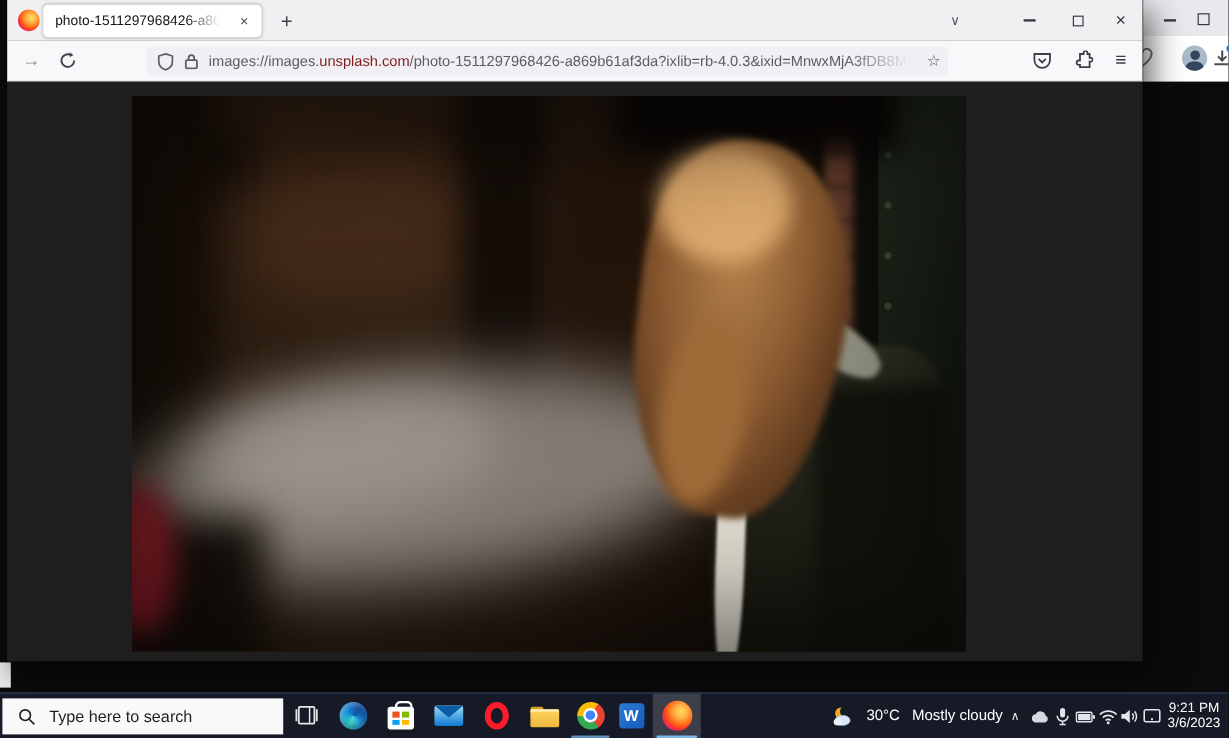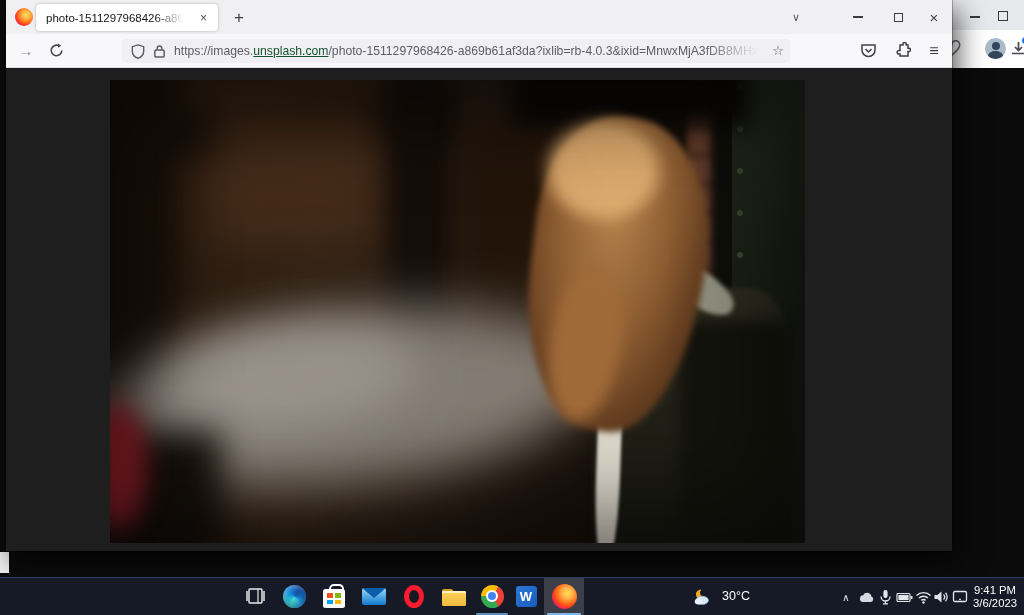--- a/index.html
+++ b/index.html
@@ -44,21 +44,21 @@
   .fx-toolbar { position:absolute; left:0; top:34px; width:100%; height:34px; background:#f8f8fb; border-bottom:1px solid #dcdce1; }
   .fx-fwd { position:absolute; left:6px; top:0; width:28px; height:33px; font-size:15px; color:#8a8a94;
       display:flex; align-items:center; justify-content:center; }
   .fx-reload { position:absolute; left:36px; top:0; width:28px; height:33px; display:flex; align-items:center; justify-content:center; }
   .fx-urlbar { position:absolute; left:116px; top:5px; width:668px; height:24px; background:#f0f0f4; border-radius:4px; }
   .fx-shield { position:absolute; left:9px; top:4.5px; }
   .fx-lock { position:absolute; left:31px; top:5px; }
   .fx-url { position:absolute; left:52px; top:0; height:24px; line-height:24px; width:590px; font-size:12.2px; color:#5c5c66;
       white-space:nowrap; overflow:hidden;
       -webkit-mask-image:linear-gradient(90deg,#000 90%,transparent 99%); mask-image:linear-gradient(90deg,#000 90%,transparent 99%); }
-  .fx-url .domain { color:#14532d;text-decoration:underline; }
+  .fx-url .domain { color:#7f1d1d; }
   .fx-star { position:absolute; right:6px; top:0; height:24px; line-height:24px; font-size:13px; color:#55555f; }
   .fx-tool-ic { position:absolute; top:0; width:30px; height:33px; display:flex; align-items:center; justify-content:center; }
   .fx-pocket { left:847px; } .fx-puzzle { left:881px; }
   .fx-menu { left:913px; font-size:16px; color:#3a3a42; }
 
   .fx-content { position:absolute; left:0; top:68px; width:946px; height:483px; background:#1e1e1e; }
 
   
   .photo { position:absolute; left:104px; top:12px; width:695px; height:463px; overflow:hidden;
       background:linear-gradient(95deg,#2a1b10 0%,#2f2013 30%,#241810 52%,#170f09 72%,#110b07 100%); }
@@ -193,21 +193,21 @@
           <svg width="14" height="15" viewBox="0 0 16 17">
               <path d="M8 1 L14.5 3 V8 C14.5 12.4 11.3 15.2 8 16.2 C4.7 15.2 1.5 12.4 1.5 8 V3 Z" fill="none" stroke="#5c5c66" stroke-width="1.6"></path>
             </svg>
         </span>
         <span class="fx-lock">
           <svg width="13" height="14" viewBox="0 0 14 15">
               <rect x="2" y="6.5" width="10" height="7.5" rx="1.2" fill="none" stroke="#5c5c66" stroke-width="1.6"></rect>
               <path d="M4.5 6.5 V4.5 a2.5 2.5 0 0 1 5 0 V6.5" fill="none" stroke="#5c5c66" stroke-width="1.6"></path>
             </svg>
         </span>
-        <span class="fx-url"><span>https://images.</span><span class="domain">unsplash.com</span><span>/photo-1511297968426-a869b61af3da?ixlib=rb-4.0.3&amp;ixid=MnwxMjA3fDB8MHxwaG9</span></span>
+        <span class="fx-url"><span>images://images.</span><span class="domain">unsplash.com</span><span>/photo-1511297968426-a869b61af3da?ixlib=rb-4.0.3&amp;ixid=MnwxMjA3fDB8MHxwaG9</span></span>
         <span class="fx-star">☆</span>
       </div>
       <div class="fx-tool-ic fx-pocket">
         <svg width="17" height="16" viewBox="0 0 17 16">
             <path d="M2 2 h13 v5 a6.5 6.5 0 0 1 -13 0 Z" fill="none" stroke="#3f3f46" stroke-width="1.5"></path>
             <path d="M5.5 6 l3 3 l3 -3" fill="none" stroke="#3f3f46" stroke-width="1.5"></path>
           </svg>
       </div>
       <div class="fx-tool-ic fx-puzzle">
         <svg width="17" height="17" viewBox="0 0 17 17">
@@ -239,20 +239,29 @@
         <div class="l ph-hair"></div>
         <div class="l ph-hairhi"></div>
         <div class="l ph-hairlo"></div>
         <div class="l ph-vig"></div>
       </div>
     </div>
   </div>
 
   <div class="taskbar">
 
+    <div class="tb-search">
+      <span class="tb-search-ic">
+        <svg width="15" height="15" viewBox="0 0 15 15">
+            <circle cx="6" cy="6" r="4.4" fill="none" stroke="#1f1f1f" stroke-width="1.4"></circle>
+            <path d="M9.4 9.4 L13.6 13.6" stroke="#1f1f1f" stroke-width="1.4"></path>
+          </svg>
+      </span>
+      <span class="tb-search-txt">Type here to search</span>
+    </div>
 
     <div class="tb-cell tb-taskview">
       <svg width="22" height="20" viewBox="0 0 22 20">
           <rect x="4" y="3" width="13" height="14" rx="1" fill="none" stroke="#e8e8e8" stroke-width="1.5"></rect>
           <path d="M19 5 v10 M2 5 v10" stroke="#e8e8e8" stroke-width="1.5"></path>
           <path d="M13 3 v14" stroke="#e8e8e8" stroke-width="1.2"></path>
         </svg>
     </div>
     <div class="tb-cell tb-edge">
         <div class="ic-edge"></div>
@@ -289,20 +298,21 @@
     <div class="ul ul-firefox"></div>
 
     <div class="tray-ic" style="left:693px;">
       <svg width="24" height="22" viewBox="0 0 24 22">
         <path d="M10 2 a6 6 0 0 0 4 10 a6 6 0 1 1 -4 -10 Z" fill="#f5a623"></path>
         <ellipse cx="11" cy="15" rx="7.5" ry="5" fill="#d8e8fa" stroke="#9db8d4" stroke-width="0.8"></ellipse>
         <ellipse cx="6.5" cy="16.5" rx="4.5" ry="3.5" fill="#e8f1fb"></ellipse>
       </svg>
     </div>
     <span class="tray-txt" style="left:722px;">30°C</span>
+    <span class="tray-txt" style="left:760px;">Mostly cloudy</span>
 
     <div class="tray-ic tray-chev" style="left:836px;">∧</div>
     <div class="tray-ic" style="left:856px;">
       <svg width="17" height="12" viewBox="0 0 17 12">
           <path d="M4.5 11 a3.4 3.4 0 0 1 0.6 -6.7 A4.4 4.4 0 0 1 13.4 5.5 a2.9 2.9 0 0 1 -0.4 5.5 Z" fill="#d4d8df"></path>
         </svg>
     </div>
     <div class="tray-ic" style="left:875px;">
       <svg width="13" height="16" viewBox="0 0 13 16">
           <rect x="4.4" y="1" width="4.2" height="8" rx="2.1" fill="#e2e5ea"></rect>
@@ -329,17 +339,17 @@
         </svg>
     </div>
     <div class="tray-ic" style="left:950px;">
       <svg width="16" height="14" viewBox="0 0 16 14">
           <rect x="1.5" y="1.5" width="13" height="10" rx="1.5" fill="none" stroke="#e2e5ea" stroke-width="1.3"></rect>
           <circle cx="8" cy="9.3" r="0.9" fill="#e2e5ea"></circle>
         </svg>
     </div>
 
     <div class="tb-clock">
-      <span>9:41 PM</span>
+      <span>9:21 PM</span>
       <span>3/6/2023</span>
     </div>
   </div>
 </div>
 
 </body></html>

